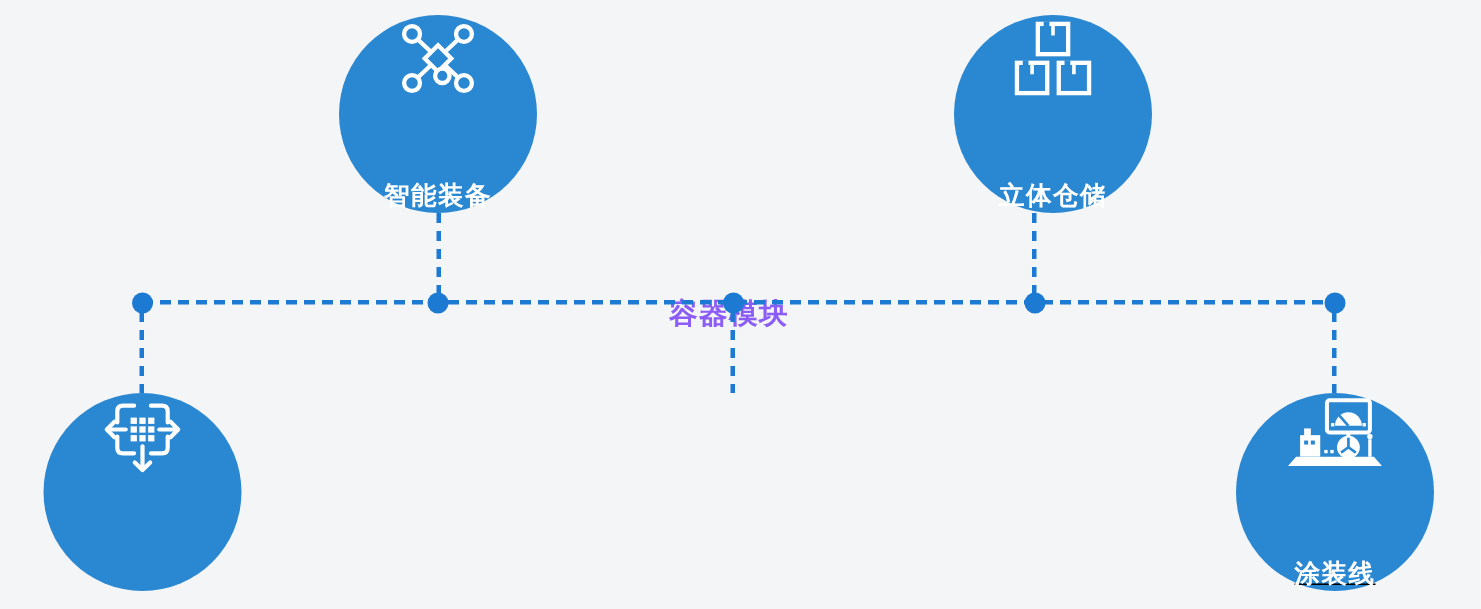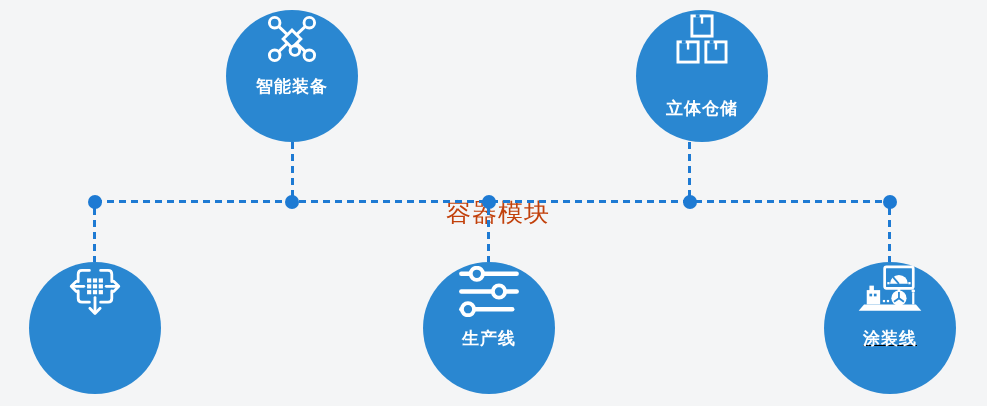--- a/index.html
+++ b/index.html
@@ -8,24 +8,24 @@
     width: 987px;
     height: 406px;
     background: #f4f5f6;
     overflow: hidden;
     font-family: "Liberation Sans", "DejaVu Sans", sans-serif;
   }
   .watermark {
     position: absolute;
     left: 446px;
     top: 196px;
-    font-size: 25px;
-    font-weight: normal;
+    font-size: 19px;
+    font-weight: bold;
     letter-spacing: 1px;
-    color: #c2410c;
+    color: #8b5cf6;
     user-select: none;
   }
   .hline {
     position: absolute;
     left: 95px; top: 200px;
     width: 795px; height: 3px;
     background: repeating-linear-gradient(90deg, #1d7ad3 0 7px, transparent 7px 12px);
   }
   .vline {
     position: absolute;
@@ -50,21 +50,21 @@
   .dot-4 { left: 683px; }
   .dot-5 { left: 883px; }
   .node {
     position: absolute;
     width: 132px; height: 132px;
     border-radius: 50%;
     background: #2a87d1;
     display: flex;
     flex-direction: column;
     align-items: center;
-    justify-content: flex-start;
+    justify-content: space-between;
   }
   .node-smart      { left: 226px; top: 10px; }
   .node-warehouse  { left: 636px; top: 10px; gap: 22px; }
   .node-sorting    { left: 29px;  top: 262px; }
   .node-production { left: 423px; top: 262px; }
   .node-coating    { left: 824px; top: 262px; text-decoration: underline; }
   .node .icon { height: 58px; display: flex; align-items: center; justify-content: center; }
   .node .label {
     margin-top: 7px;
     color: #ffffff;
@@ -161,37 +161,20 @@
           <rect x="27.75" y="23.75" width="4.5" height="4.5"></rect>
           <rect x="34" y="23.75" width="4.5" height="4.5"></rect>
           <rect x="21.5" y="30" width="4.5" height="4.5"></rect>
           <rect x="27.75" y="30" width="4.5" height="4.5"></rect>
           <rect x="34" y="30" width="4.5" height="4.5"></rect>
         </g>
       </svg>
     </span>
   </div>
 
-  <div class="node node-production">
-    <span class="icon">
-      <svg viewBox="0 0 56 46" width="62" height="51">
-        <g stroke="#fff" stroke-width="4" stroke-linecap="round">
-          <line x1="3" y1="7" x2="53" y2="7"></line>
-          <line x1="3" y1="23" x2="53" y2="23"></line>
-          <line x1="3" y1="39" x2="49" y2="39"></line>
-        </g>
-        <g fill="#2a87d1" stroke="#fff" stroke-width="3.5">
-          <circle cx="17" cy="7" r="5.5"></circle>
-          <circle cx="37" cy="23" r="5.5"></circle>
-          <circle cx="9" cy="39" r="5.5"></circle>
-        </g>
-      </svg>
-    </span>
-    <span class="label">生产线</span>
-  </div>
 
   <div class="node node-coating">
     <span class="icon">
       <svg viewBox="0 0 76 58" width="68" height="52">
         <rect x="32" y="2" width="32" height="24" rx="2" fill="none" stroke="#fff" stroke-width="3"></rect>
         <path d="M 38,21 A 10 10 0 0 1 58,21 Z" fill="#fff"></path>
         <line x1="48" y1="21" x2="41" y2="13" stroke="#2a87d1" stroke-width="2"></line>
         <rect x="35" y="19" width="2.5" height="2.5" fill="#fff"></rect>
         <rect x="58.5" y="19" width="2.5" height="2.5" fill="#fff"></rect>
         <line x1="48" y1="26" x2="48" y2="33" stroke="#fff" stroke-width="3"></line>

